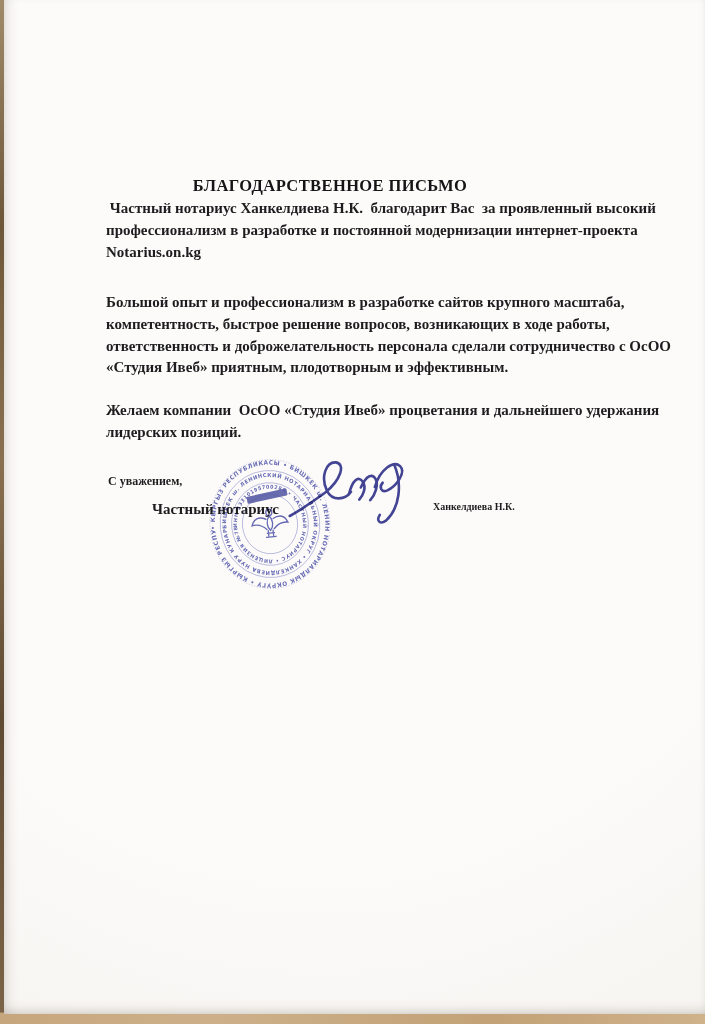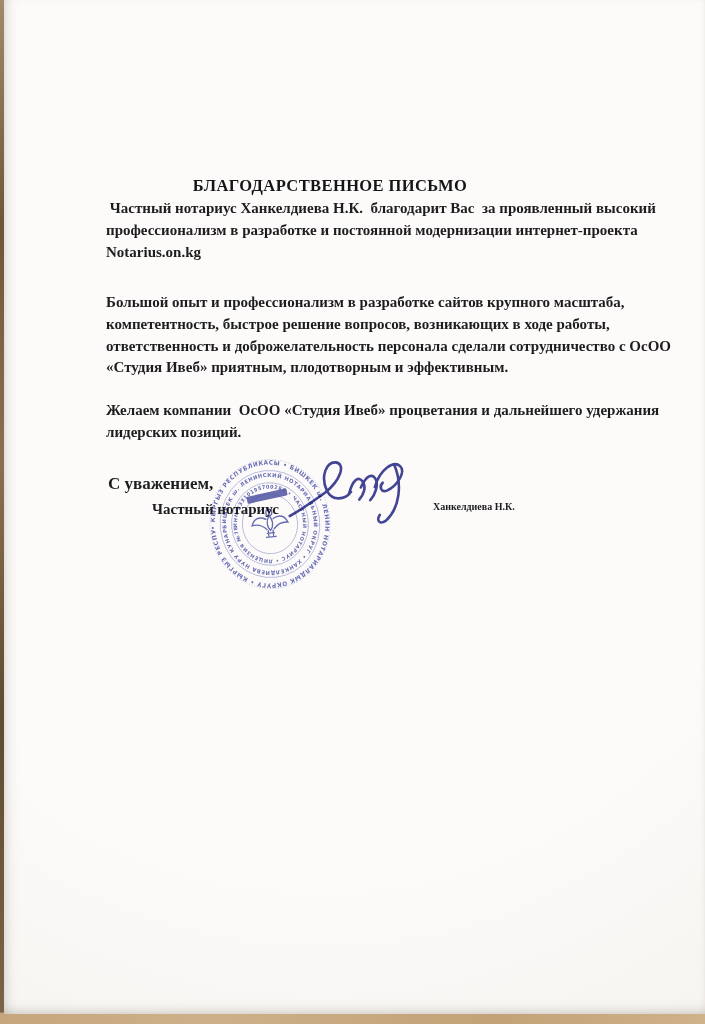--- a/index.html
+++ b/index.html
@@ -36,21 +36,21 @@
   .para{
     position:absolute;left:106px;width:620px;
     font-size:15px;font-weight:bold;line-height:21.8px;color:#1d1d20;
     white-space:pre-wrap;
   }
   #para-1{top:198px;}
   #para-2{top:292px;}
   #para-3{top:400px;}
   .salutation{
     position:absolute;left:108px;top:474px;
-    font-size:17px;font-weight:bold;color:#1d1d20;
+    font-size:12px;font-weight:bold;color:#1d1d20;
   }
   .signer-role{
     position:absolute;left:152px;top:501px;
     font-size:15px;font-weight:bold;color:#1d1d20;z-index:1;
   }
   .signer-name{
     position:absolute;left:433px;top:501px;
     font-size:10px;font-weight:bold;color:#1d1d20;z-index:1;
   }
   .stamp{

